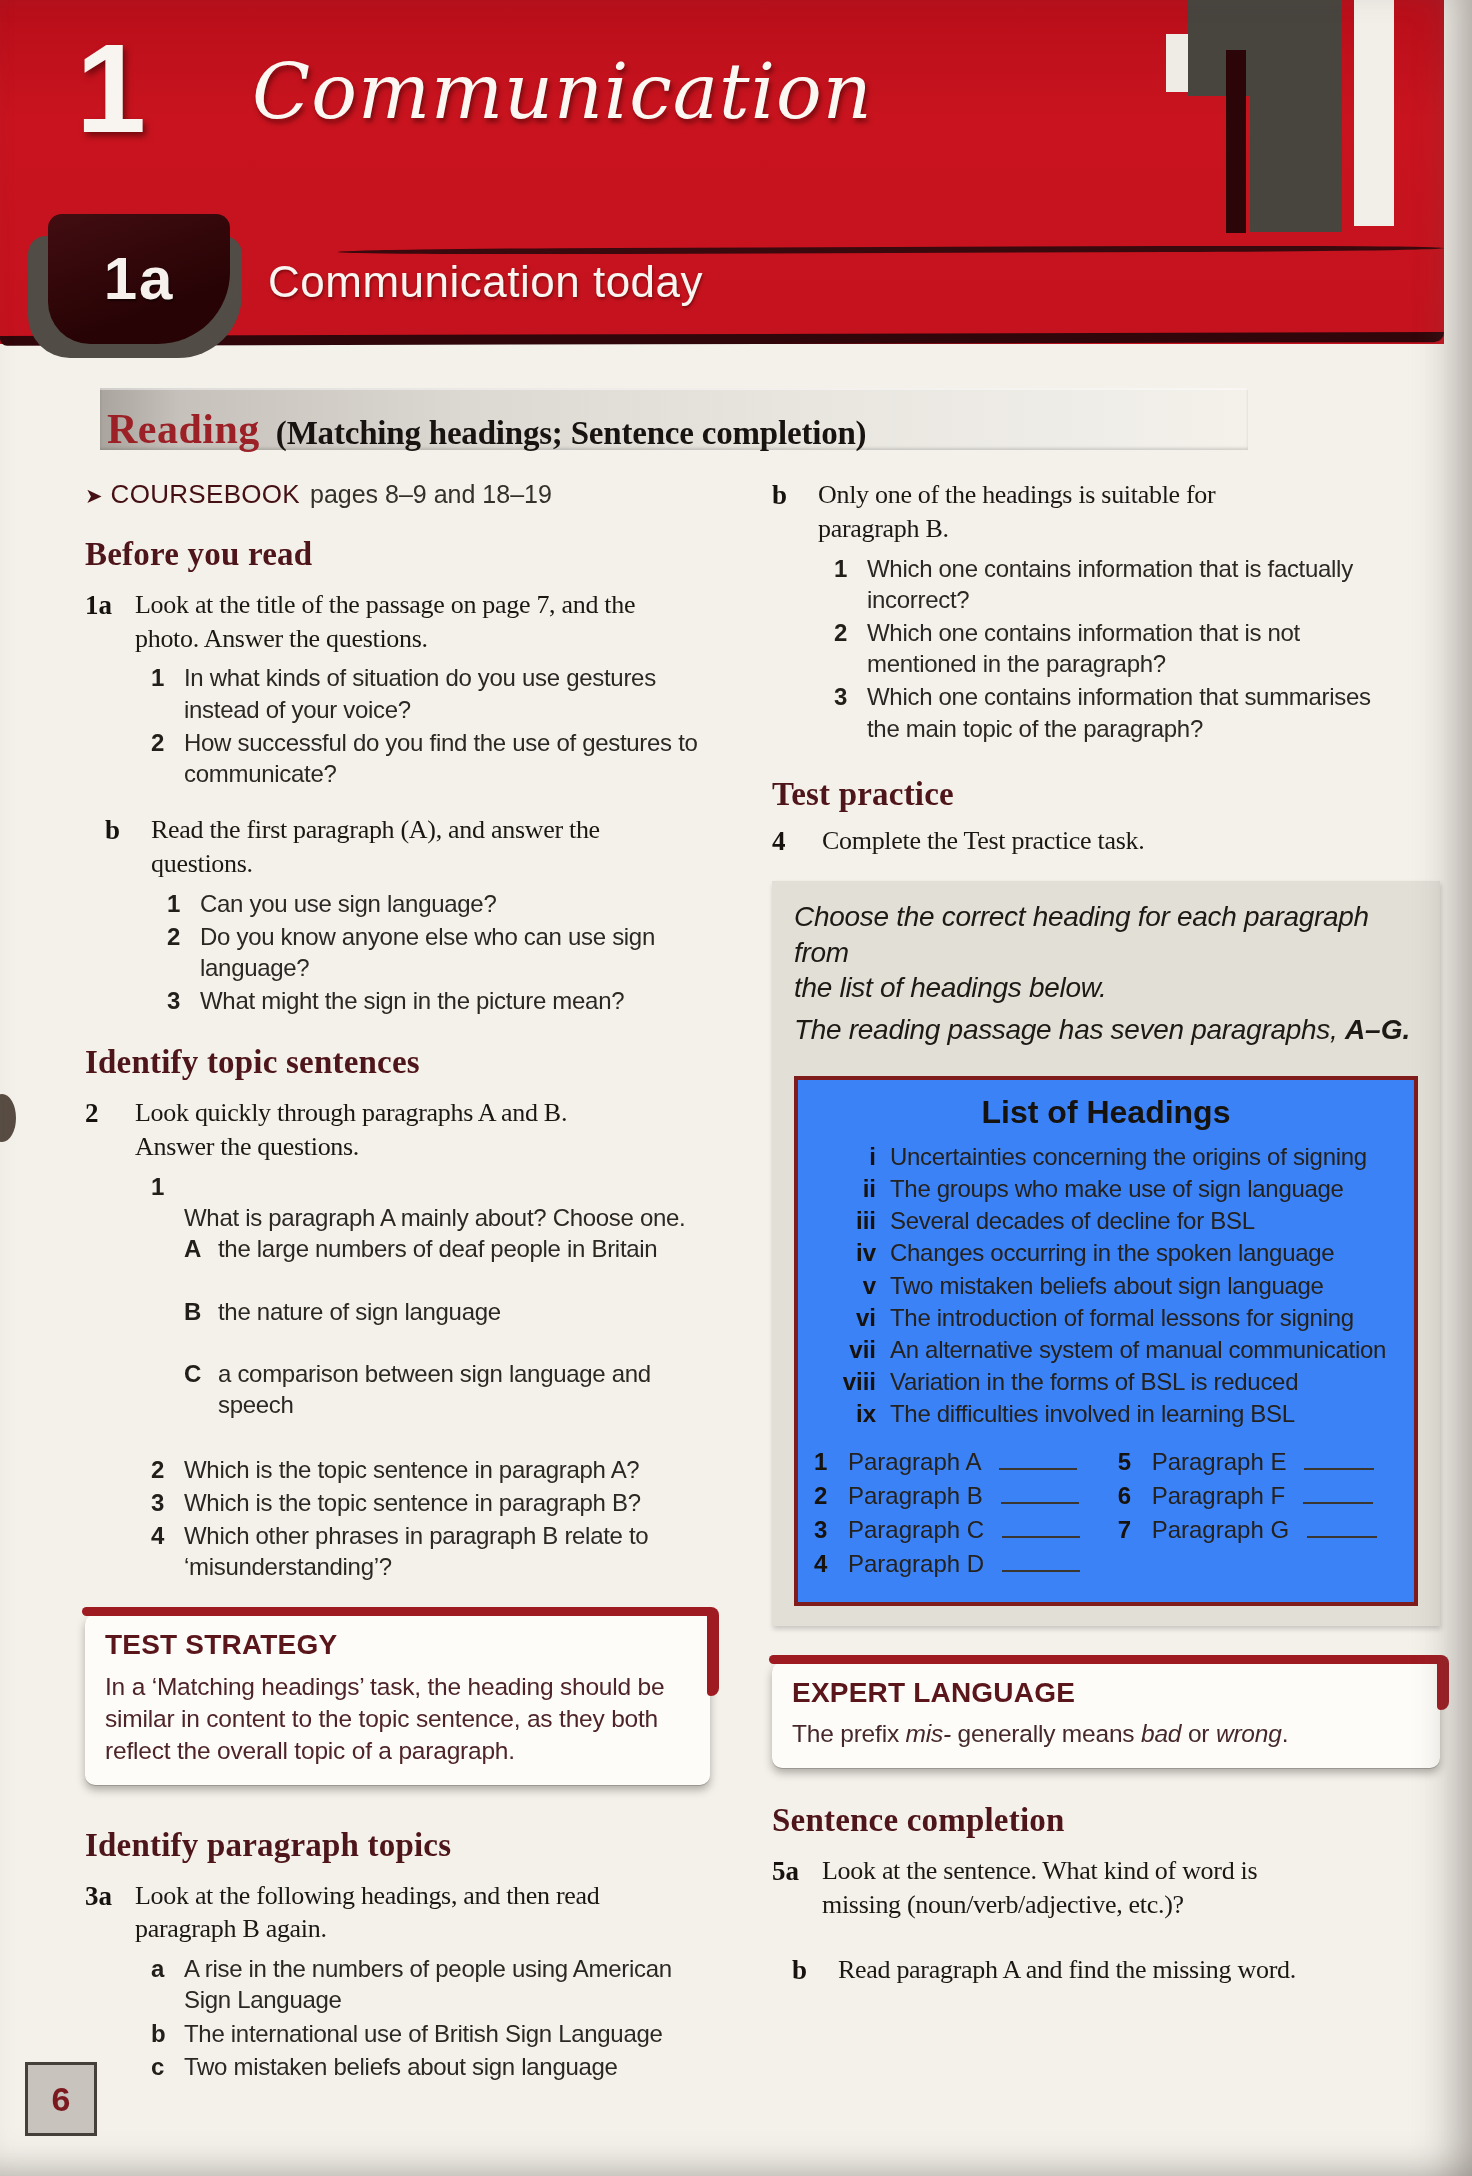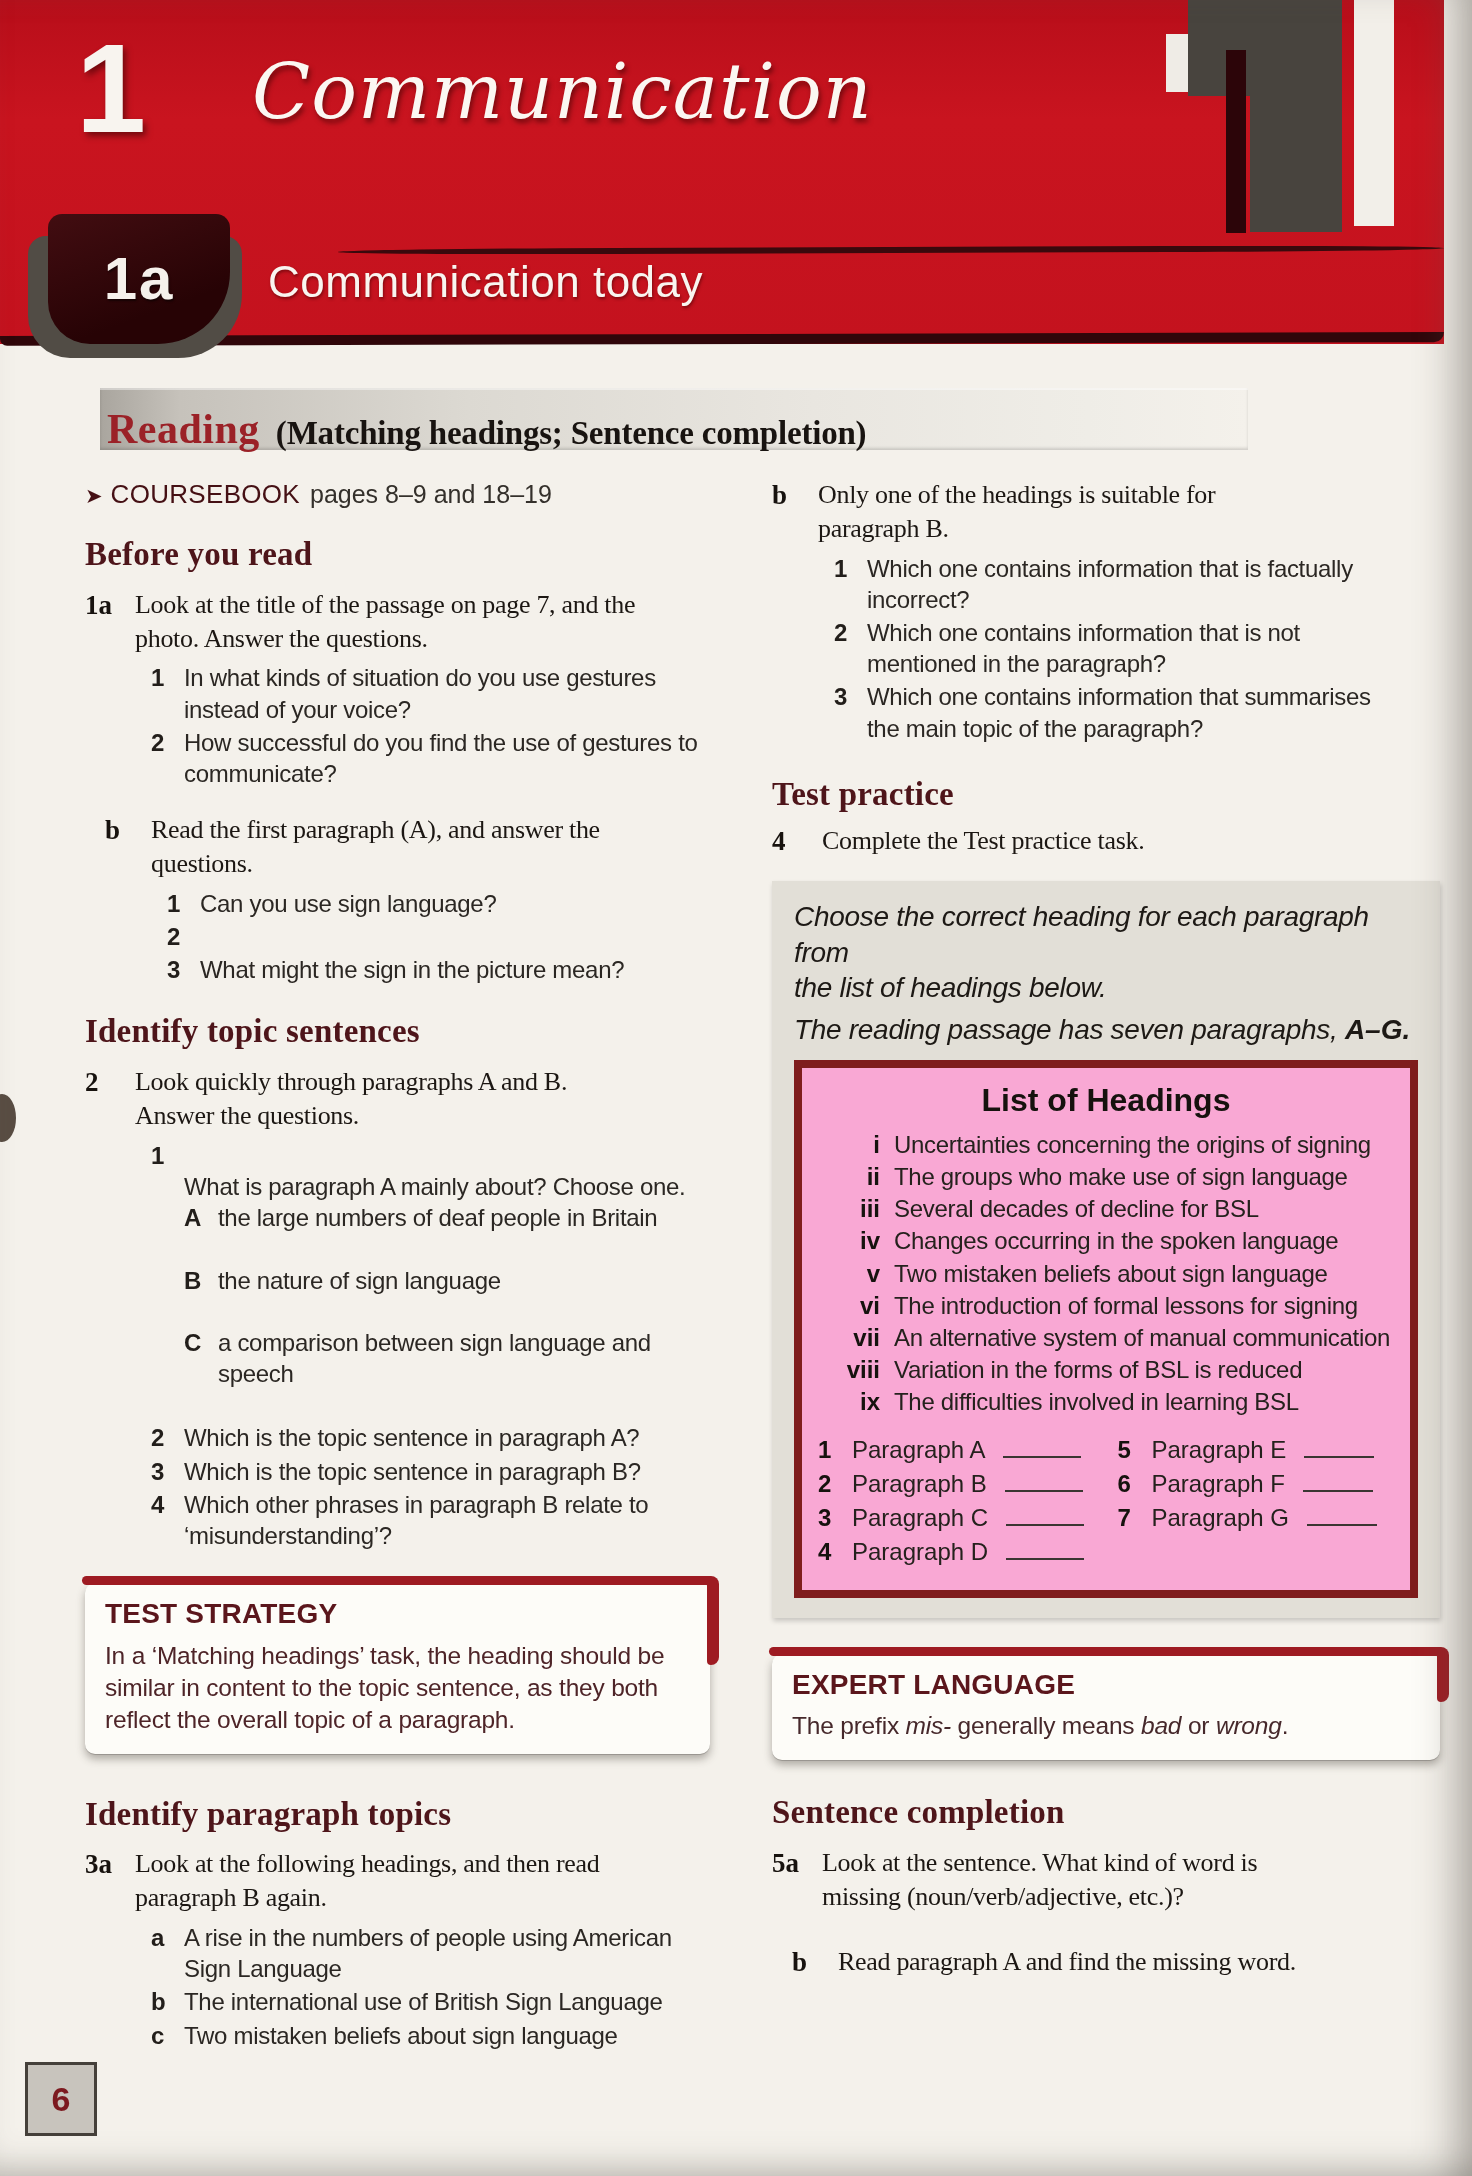--- a/index.html
+++ b/index.html
@@ -73,21 +73,21 @@
   .tipbox::after{content:"";position:absolute;top:-7px;right:-9px;width:12px;height:52%;background:#9e1b22;border-radius:0 8px 8px 4px;}
   .tip-title{font:bold 28px/1.1 "Liberation Sans",sans-serif;color:#5b161c;margin:0 0 10px;letter-spacing:.2px;}
   .tip-text{font:24.5px/1.3 "Liberation Sans",sans-serif;color:#4e2428;margin:0;letter-spacing:-.2px;white-space:pre-line;}
   .it{font-style:italic;}
 
   
   .panel{background:#e2dfd7;padding:18px 22px 20px;box-shadow:1px 3px 5px rgba(0,0,0,.18);}
   .panel-instr{font:italic 28px/1.28 "Liberation Sans",sans-serif;color:#1d1915;margin:0 0 6px;
           letter-spacing:-.3px;white-space:pre-line;}
   .panel-instr b{letter-spacing:0;}
-  .lob{background:#f9a8d4;border:8px solid #7f1d1d;margin-top:12px;padding:14px 16px 20px;}
+  .lob{background:#3b82f6;border:4px solid #7f1d1d;margin-top:28px;padding:14px 16px 20px;}
   .lob-title{text-align:center;font:bold 32px/1.15 "Liberation Sans",sans-serif;color:#16120e;margin:0 0 10px;}
   .rom{display:flex;margin:1px 0;}
   .rom-n{flex:none;width:62px;text-align:right;padding-right:14px;font:bold 24px/1.3 "Liberation Sans",sans-serif;color:#16120e;}
   .rom-t{font:24px/1.3 "Liberation Sans",sans-serif;color:#25211d;letter-spacing:-.3px;}
   .blanks{display:flex;margin-top:16px;}
   .blank-colL{width:52%;}
   .blank-colR{width:48%;}
   .brow{display:flex;align-items:baseline;height:34px;}
   .brow .bn{flex:none;width:34px;font:bold 24px/1.3 "Liberation Sans",sans-serif;color:#16120e;}
   .brow .bt{font:24px/1.3 "Liberation Sans",sans-serif;color:#25211d;margin-right:18px;}
@@ -160,20 +160,22 @@
       <span class="ex-num" style="width:46px;">b</span>
       <div class="ex-body">
         <p class="ex-text">Read the first paragraph (A), and answer the
 questions.</p>
         <div class="sub">
           <span class="sub-num">1</span>
           <span class="sub-text">Can you use sign language?</span>
         </div>
         <div class="sub">
           <span class="sub-num">2</span>
+          <span class="sub-text">Do you know anyone else who can use sign
+language?</span>
         </div>
         <div class="sub">
           <span class="sub-num">3</span>
           <span class="sub-text">What might the sign in the picture mean?</span>
         </div>
       </div>
     </div>
 
     <h2 class="h-section">Identify topic sentences</h2>
 

